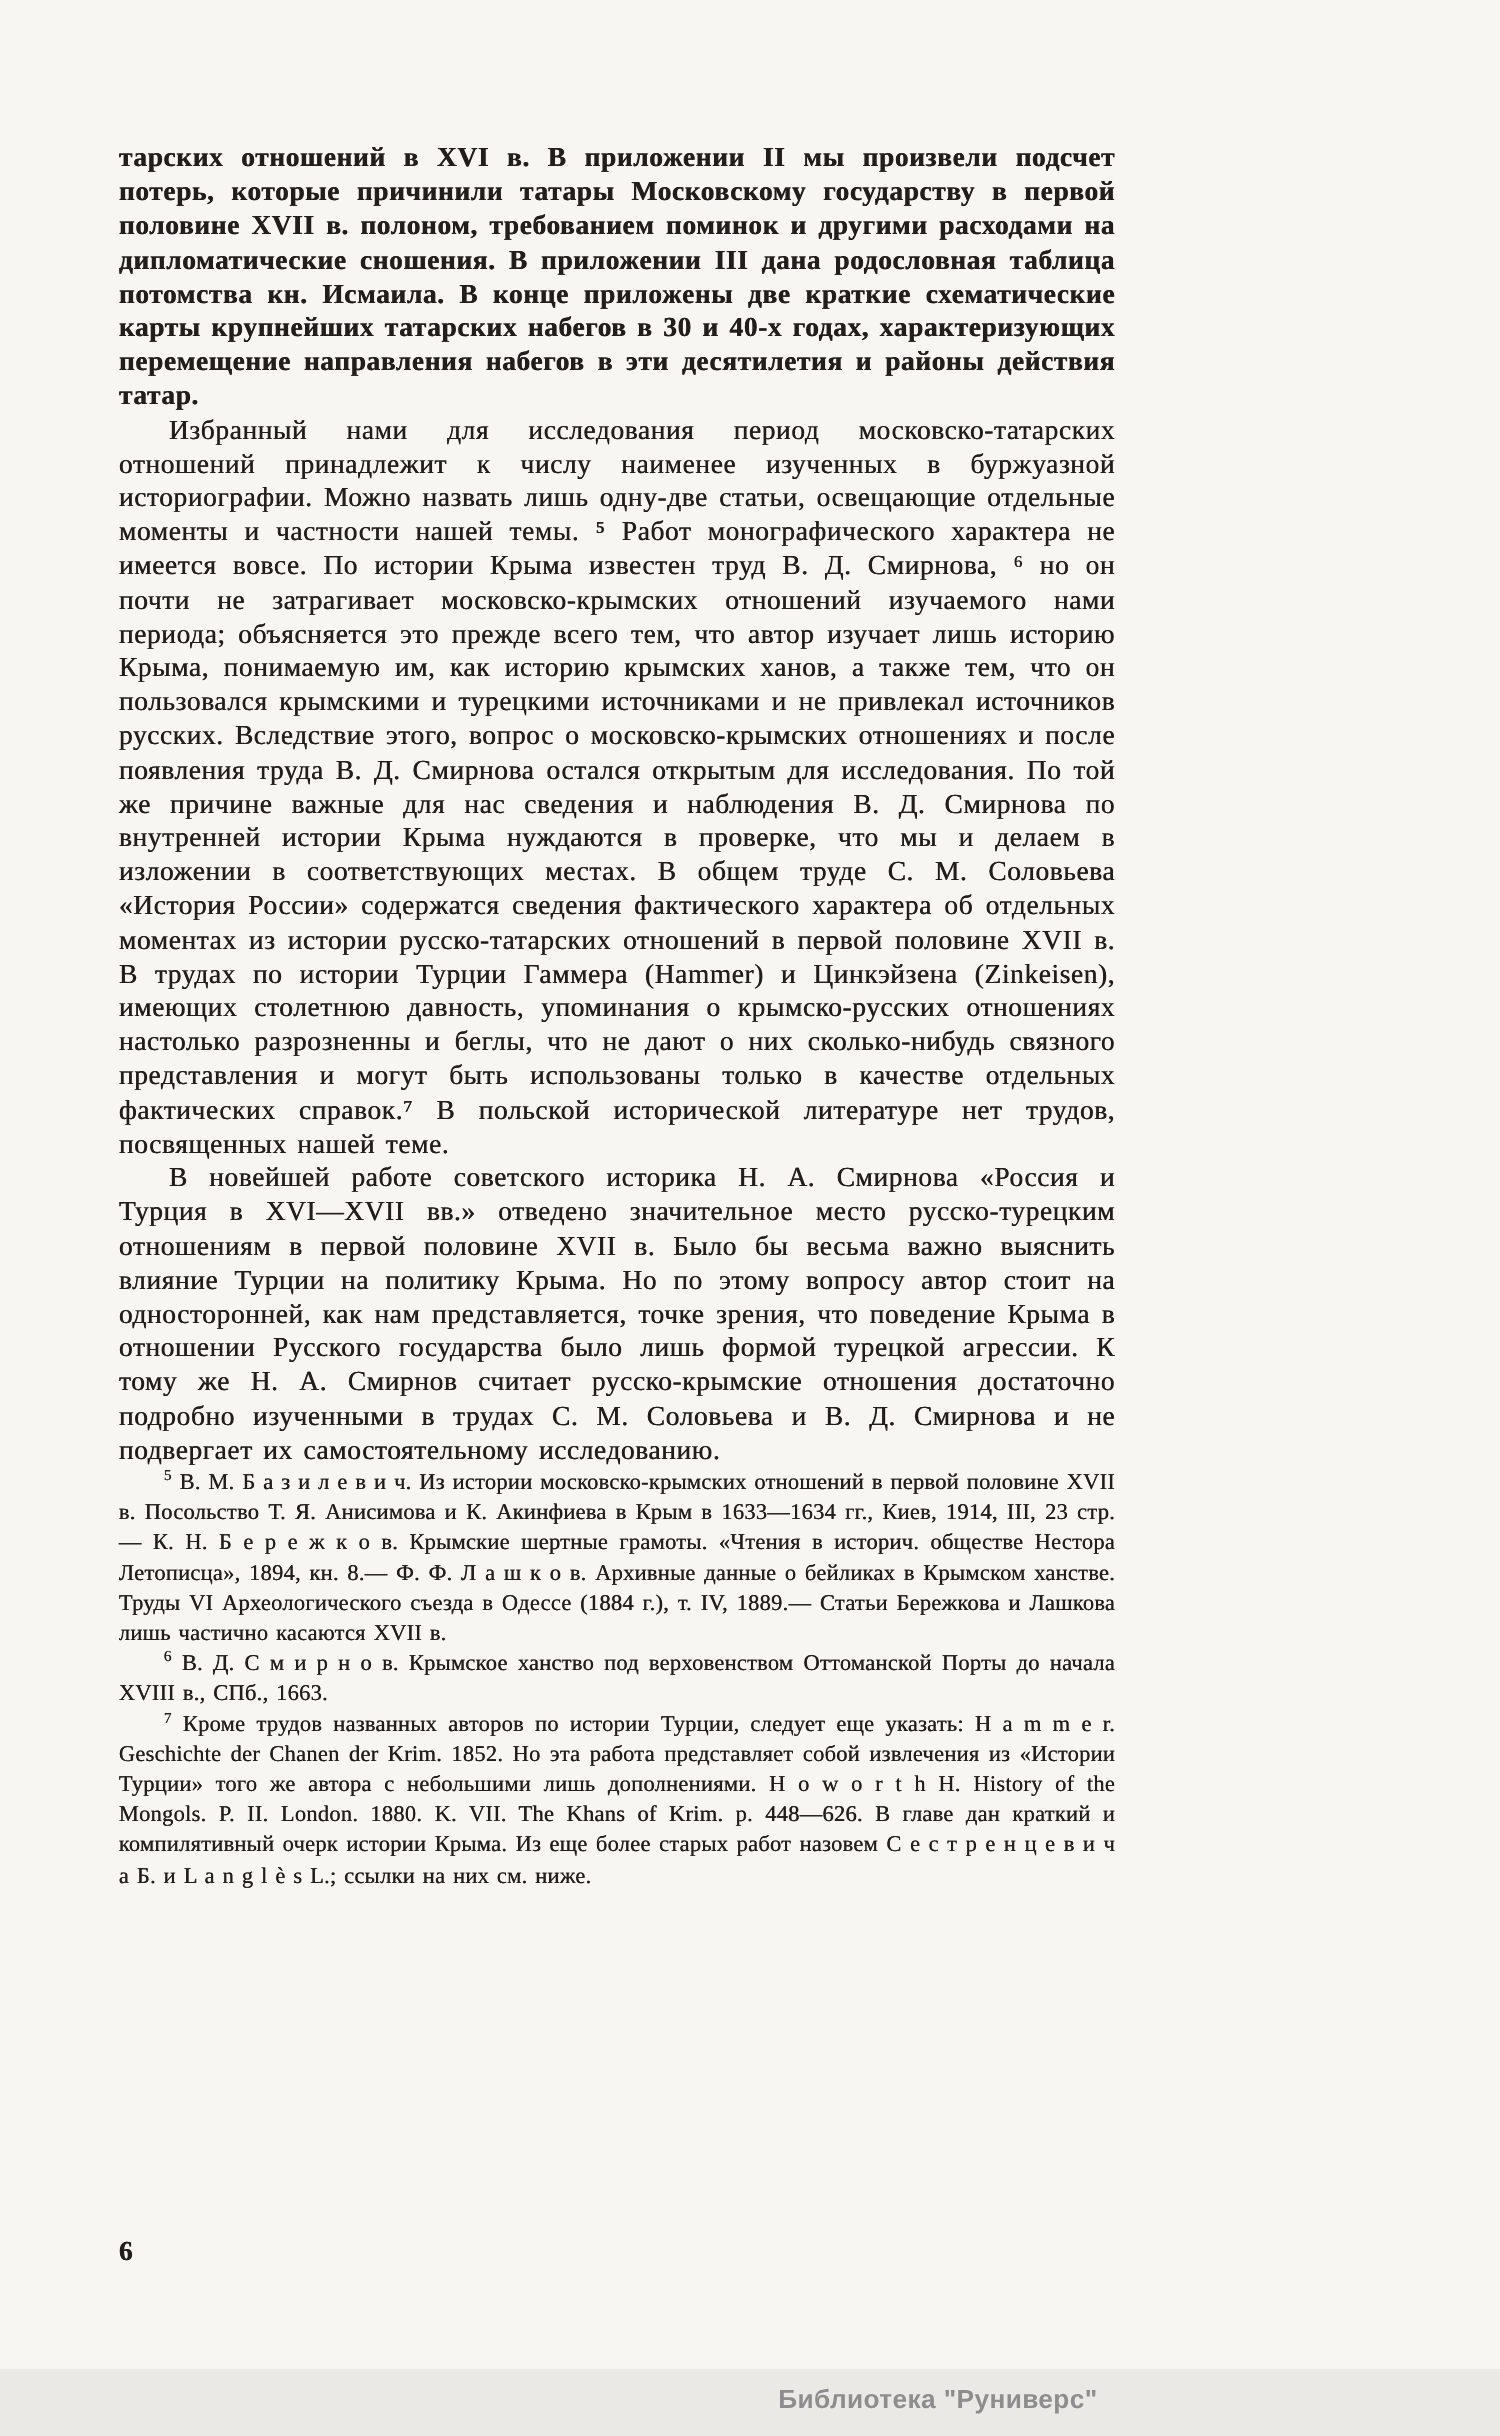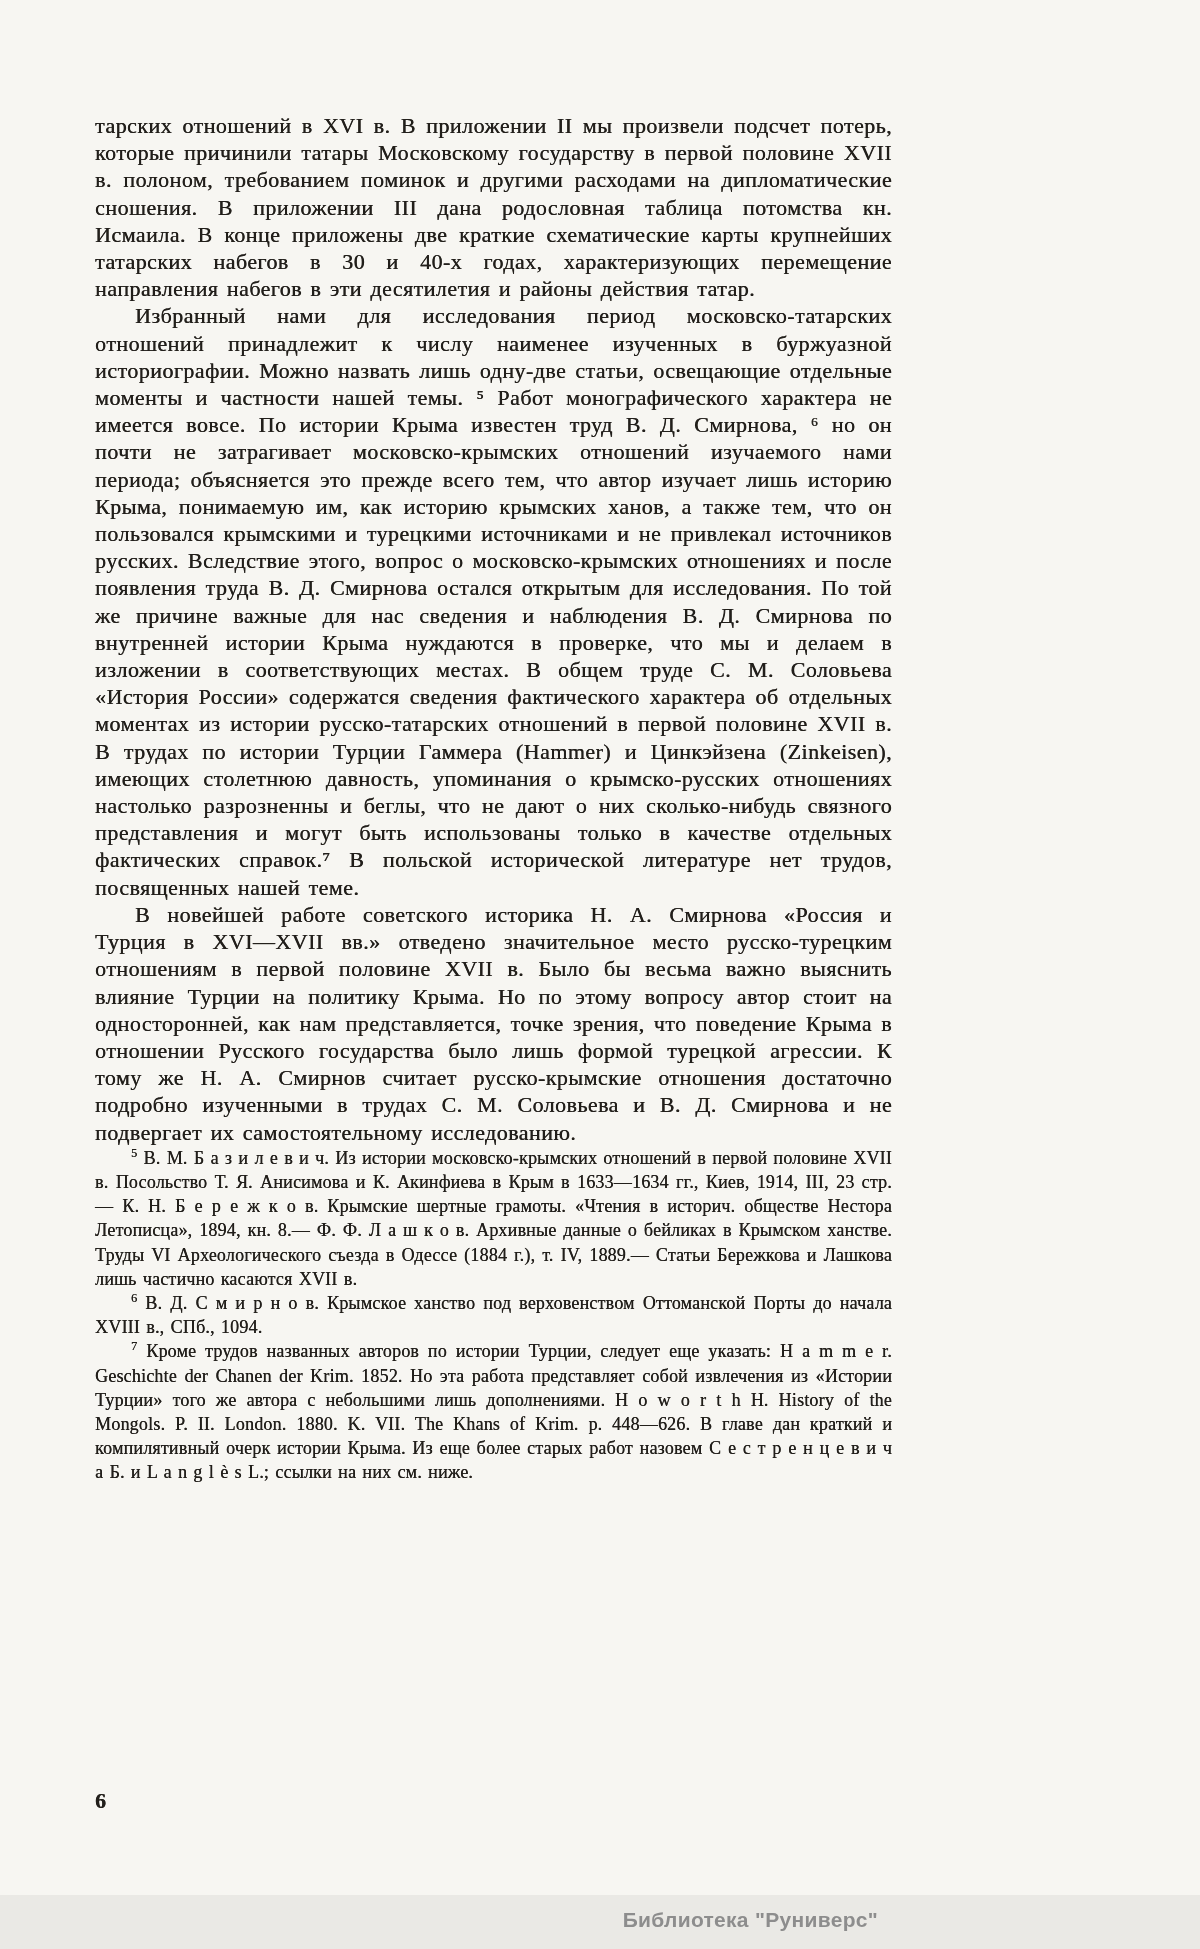--- a/index.html
+++ b/index.html
@@ -31,20 +31,21 @@
     text-align: justify;
     margin: 0;
     text-indent: 40px;
     letter-spacing: 0.45px;
     word-spacing: 2.5px;
     text-shadow: 0.35px 0 0 currentColor;
     hyphens: none;
   }
   .body-par.no-indent {
     text-indent: 0;
+    font-weight: bold;
   }
   .footnotes {
   }
   .footnote {
     font-size: 18px;
     line-height: 24.2px;
     text-align: justify;
     margin: 0;
     text-indent: 36px;
     letter-spacing: 0.2px;
@@ -94,21 +95,21 @@
     <p class="body-par no-indent">тарских отношений в XVI в. В приложении II мы произвели подсчет потерь, которые причинили татары Московскому государству в первой половине XVII в. полоном, требованием поминок и другими расходами на дипломатические сношения. В приложении III дана родословная таблица потомства кн. Исмаила. В конце приложены две краткие схематические карты крупнейших татарских набегов в 30 и 40-х годах, характеризующих перемещение направления набегов в эти десятилетия и районы действия татар.</p>
 
     <p class="body-par">Избранный нами для исследования период московско-татарских отношений принадлежит к числу наименее изученных в буржуазной историографии. Можно назвать лишь одну-две статьи, освещающие отдельные моменты и частности нашей темы. ⁵ Работ монографического характера не имеется вовсе. По истории Крыма известен труд В. Д. Смирнова, ⁶ но он почти не затрагивает московско-крымских отношений изучаемого нами периода; объясняется это прежде всего тем, что автор изучает лишь историю Крыма, понимаемую им, как историю крымских ханов, а также тем, что он пользовался крымскими и турецкими источниками и не привлекал источников русских. Вследствие этого, вопрос о московско-крымских отношениях и после появления труда В. Д. Смирнова остался открытым для исследования. По той же причине важные для нас сведения и наблюдения В. Д. Смирнова по внутренней истории Крыма нуждаются в проверке, что мы и делаем в изложении в соответствующих местах. В общем труде С. М. Соловьева «История России» содержатся сведения фактического характера об отдельных моментах из истории русско-татарских отношений в первой половине XVII в. В трудах по истории Турции Гаммера (Hammer) и Цинкэйзена (Zinkeisen), имеющих столетнюю давность, упоминания о крымско-русских отношениях настолько разрозненны и беглы, что не дают о них сколько-нибудь связного представления и могут быть использованы только в качестве отдельных фактических справок.⁷ В польской исторической литературе нет трудов, посвященных нашей теме.</p>
 
     <p class="body-par">В новейшей работе советского историка Н. А. Смирнова «Россия и Турция в XVI—XVII вв.» отведено значительное место русско-турецким отношениям в первой половине XVII в. Было бы весьма важно выяснить влияние Турции на политику Крыма. Но по этому вопросу автор стоит на односторонней, как нам представляется, точке зрения, что поведение Крыма в отношении Русского государства было лишь формой турецкой агрессии. К тому же Н. А. Смирнов считает русско-крымские отношения достаточно подробно изученными в трудах С. М. Соловьева и В. Д. Смирнова и не подвергает их самостоятельному исследованию.</p>
 
     <section class="footnotes">
 
       <p class="footnote"><sup>5</sup><span> В. М. Б а з и л е в и ч. Из истории московско-крымских отношений в первой половине XVII в. Посольство Т. Я. Анисимова и К. Акинфиева в Крым в 1633—1634 гг., Киев, 1914, III, 23 стр.— К. Н. Б е р е ж к о в. Крымские шертные грамоты. «Чтения в историч. обществе Нестора Летописца», 1894, кн. 8.— Ф. Ф. Л а ш к о в. Архивные данные о бейликах в Крымском ханстве. Труды VI Археологического съезда в Одессе (1884 г.), т. IV, 1889.— Статьи Бережкова и Лашкова лишь частично касаются XVII в.</span></p>
 
-      <p class="footnote"><sup>6</sup><span> В. Д. С м и р н о в. Крымское ханство под верховенством Оттоманской Порты до начала XVIII в., СПб., 1094.</span></p>
+      <p class="footnote"><sup>6</sup><span> В. Д. С м и р н о в. Крымское ханство под верховенством Оттоманской Порты до начала XVIII в., СПб., 1663.</span></p>
 
       <p class="footnote"><sup>7</sup><span> Кроме трудов названных авторов по истории Турции, следует еще указать: H a m m e r. Geschichte der Chanen der Krim. 1852. Но эта работа представляет собой извлечения из «Истории Турции» того же автора с небольшими лишь дополнениями. H o w o r t h H. History of the Mongols. P. II. London. 1880. K. VII. The Khans of Krim. p. 448—626. В главе дан краткий и компилятивный очерк истории Крыма. Из еще более старых работ назовем С е с т р е н ц е в и ч а Б. и L a n g l è s L.; ссылки на них см. ниже.</span></p>
 
     </section>
 
   </main>
 
   <div class="page-number">6</div>
 
   <footer class="scan-footer">

